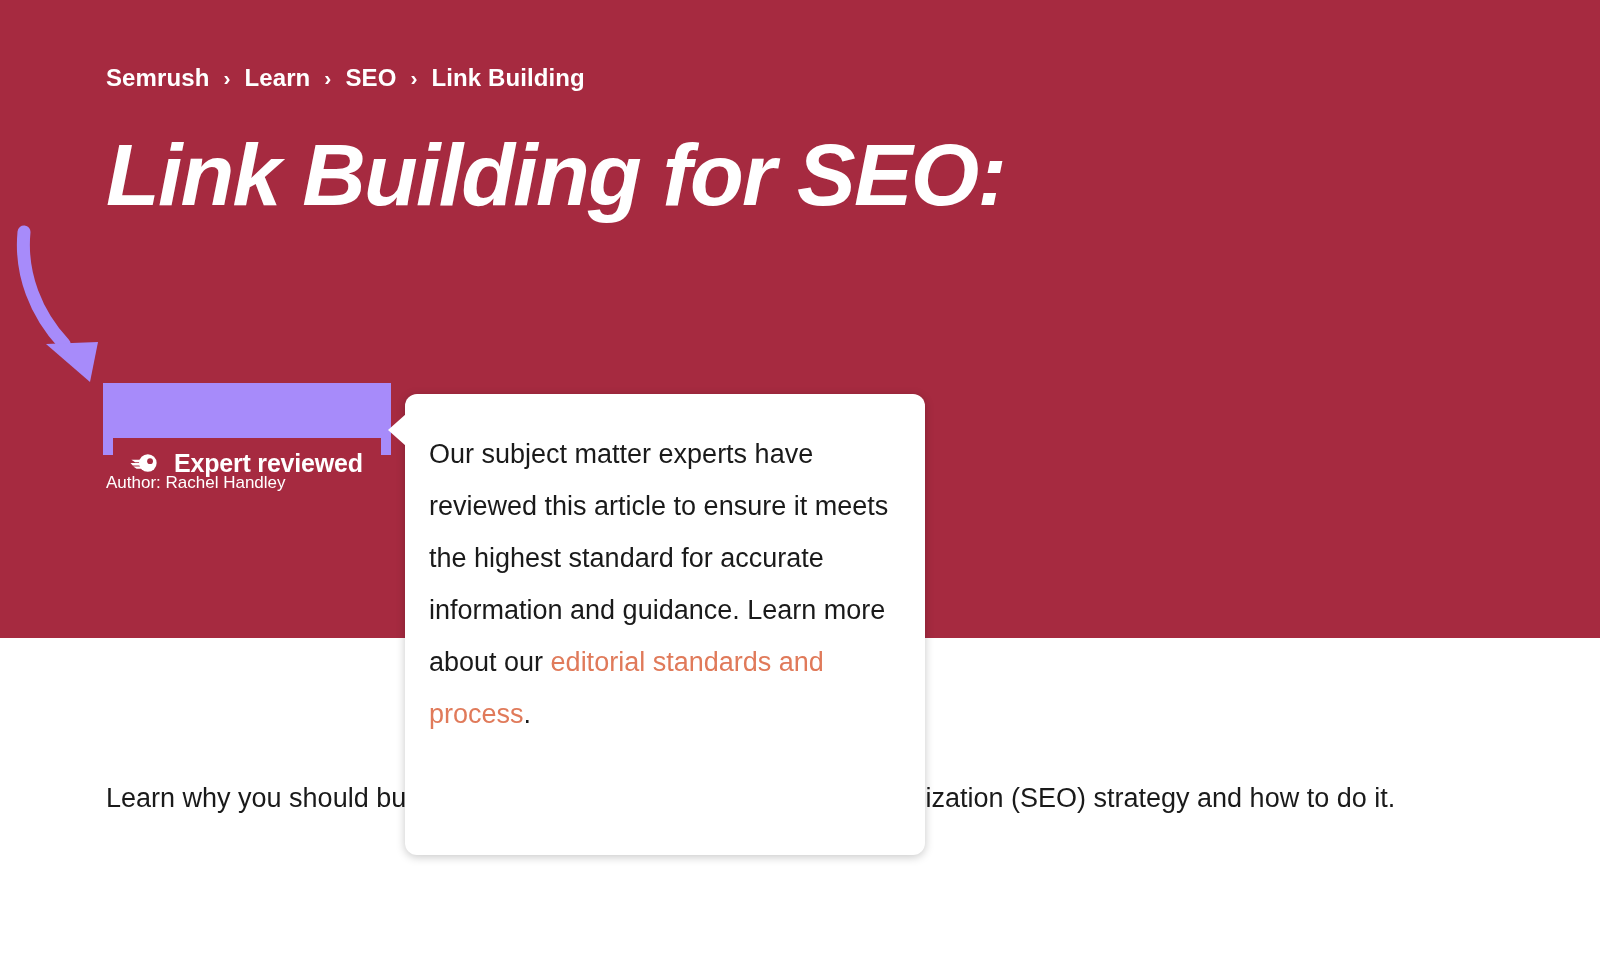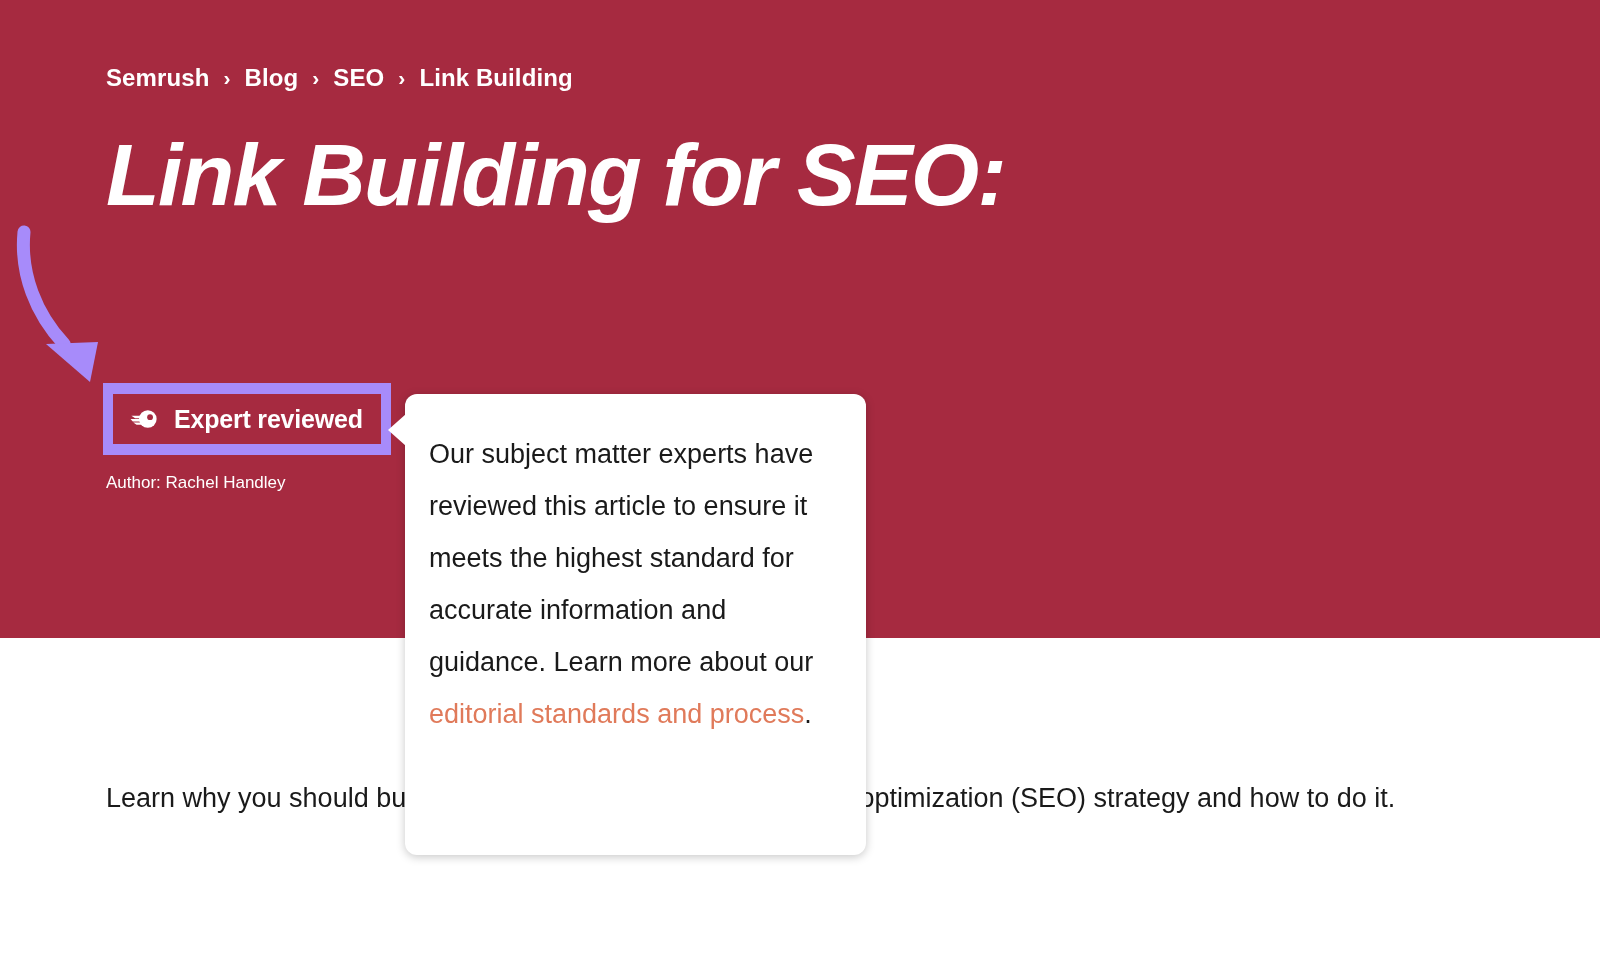--- a/index.html
+++ b/index.html
@@ -72,20 +72,21 @@
 
   #expert-badge {
     width: 100%;
     height: 100%;
     background: #A62A40;
     display: flex;
     align-items: center;
     gap: 14px;
     padding-left: 17px;
     cursor: pointer;
+    margin-top: 44px;
   }
 
   #semrush-icon {
     width: 30px;
     height: 22px;
     flex: 0 0 auto;
     display: block;
   }
 
   #badge-label {
@@ -128,21 +129,21 @@
     font-size: 27px;
     line-height: 52px;
     font-weight: 400;
   }
 
   
   #tooltip {
     position: absolute;
     left: 405px;
     top: 394px;
-    width: 461px;
+    width: 520px;
     height: 461px;
     background: #ffffff;
     border-radius: 12px;
     box-shadow: 0 2px 10px rgba(0,0,0,0.22);
     padding: 34px 30px 0 24px;
     z-index: 20;
   }
   #tooltip-arrow {
     position: absolute;
     left: -17px;
@@ -165,21 +166,21 @@
   }
 </style>
 </head>
 <body>
 
 <div id="hero">
 
   <nav id="breadcrumb">
     <span class="crumb">Semrush</span>
     <span class="sep">›</span>
-    <span class="crumb">Blog</span>
+    <span class="crumb">Learn</span>
     <span class="sep">›</span>
     <span class="crumb">SEO</span>
     <span class="sep">›</span>
     <span class="crumb">Link Building</span>
   </nav>
 
   <h1 id="page-title">
     <span class="line">Link Building for SEO:</span>
   </h1>
 

